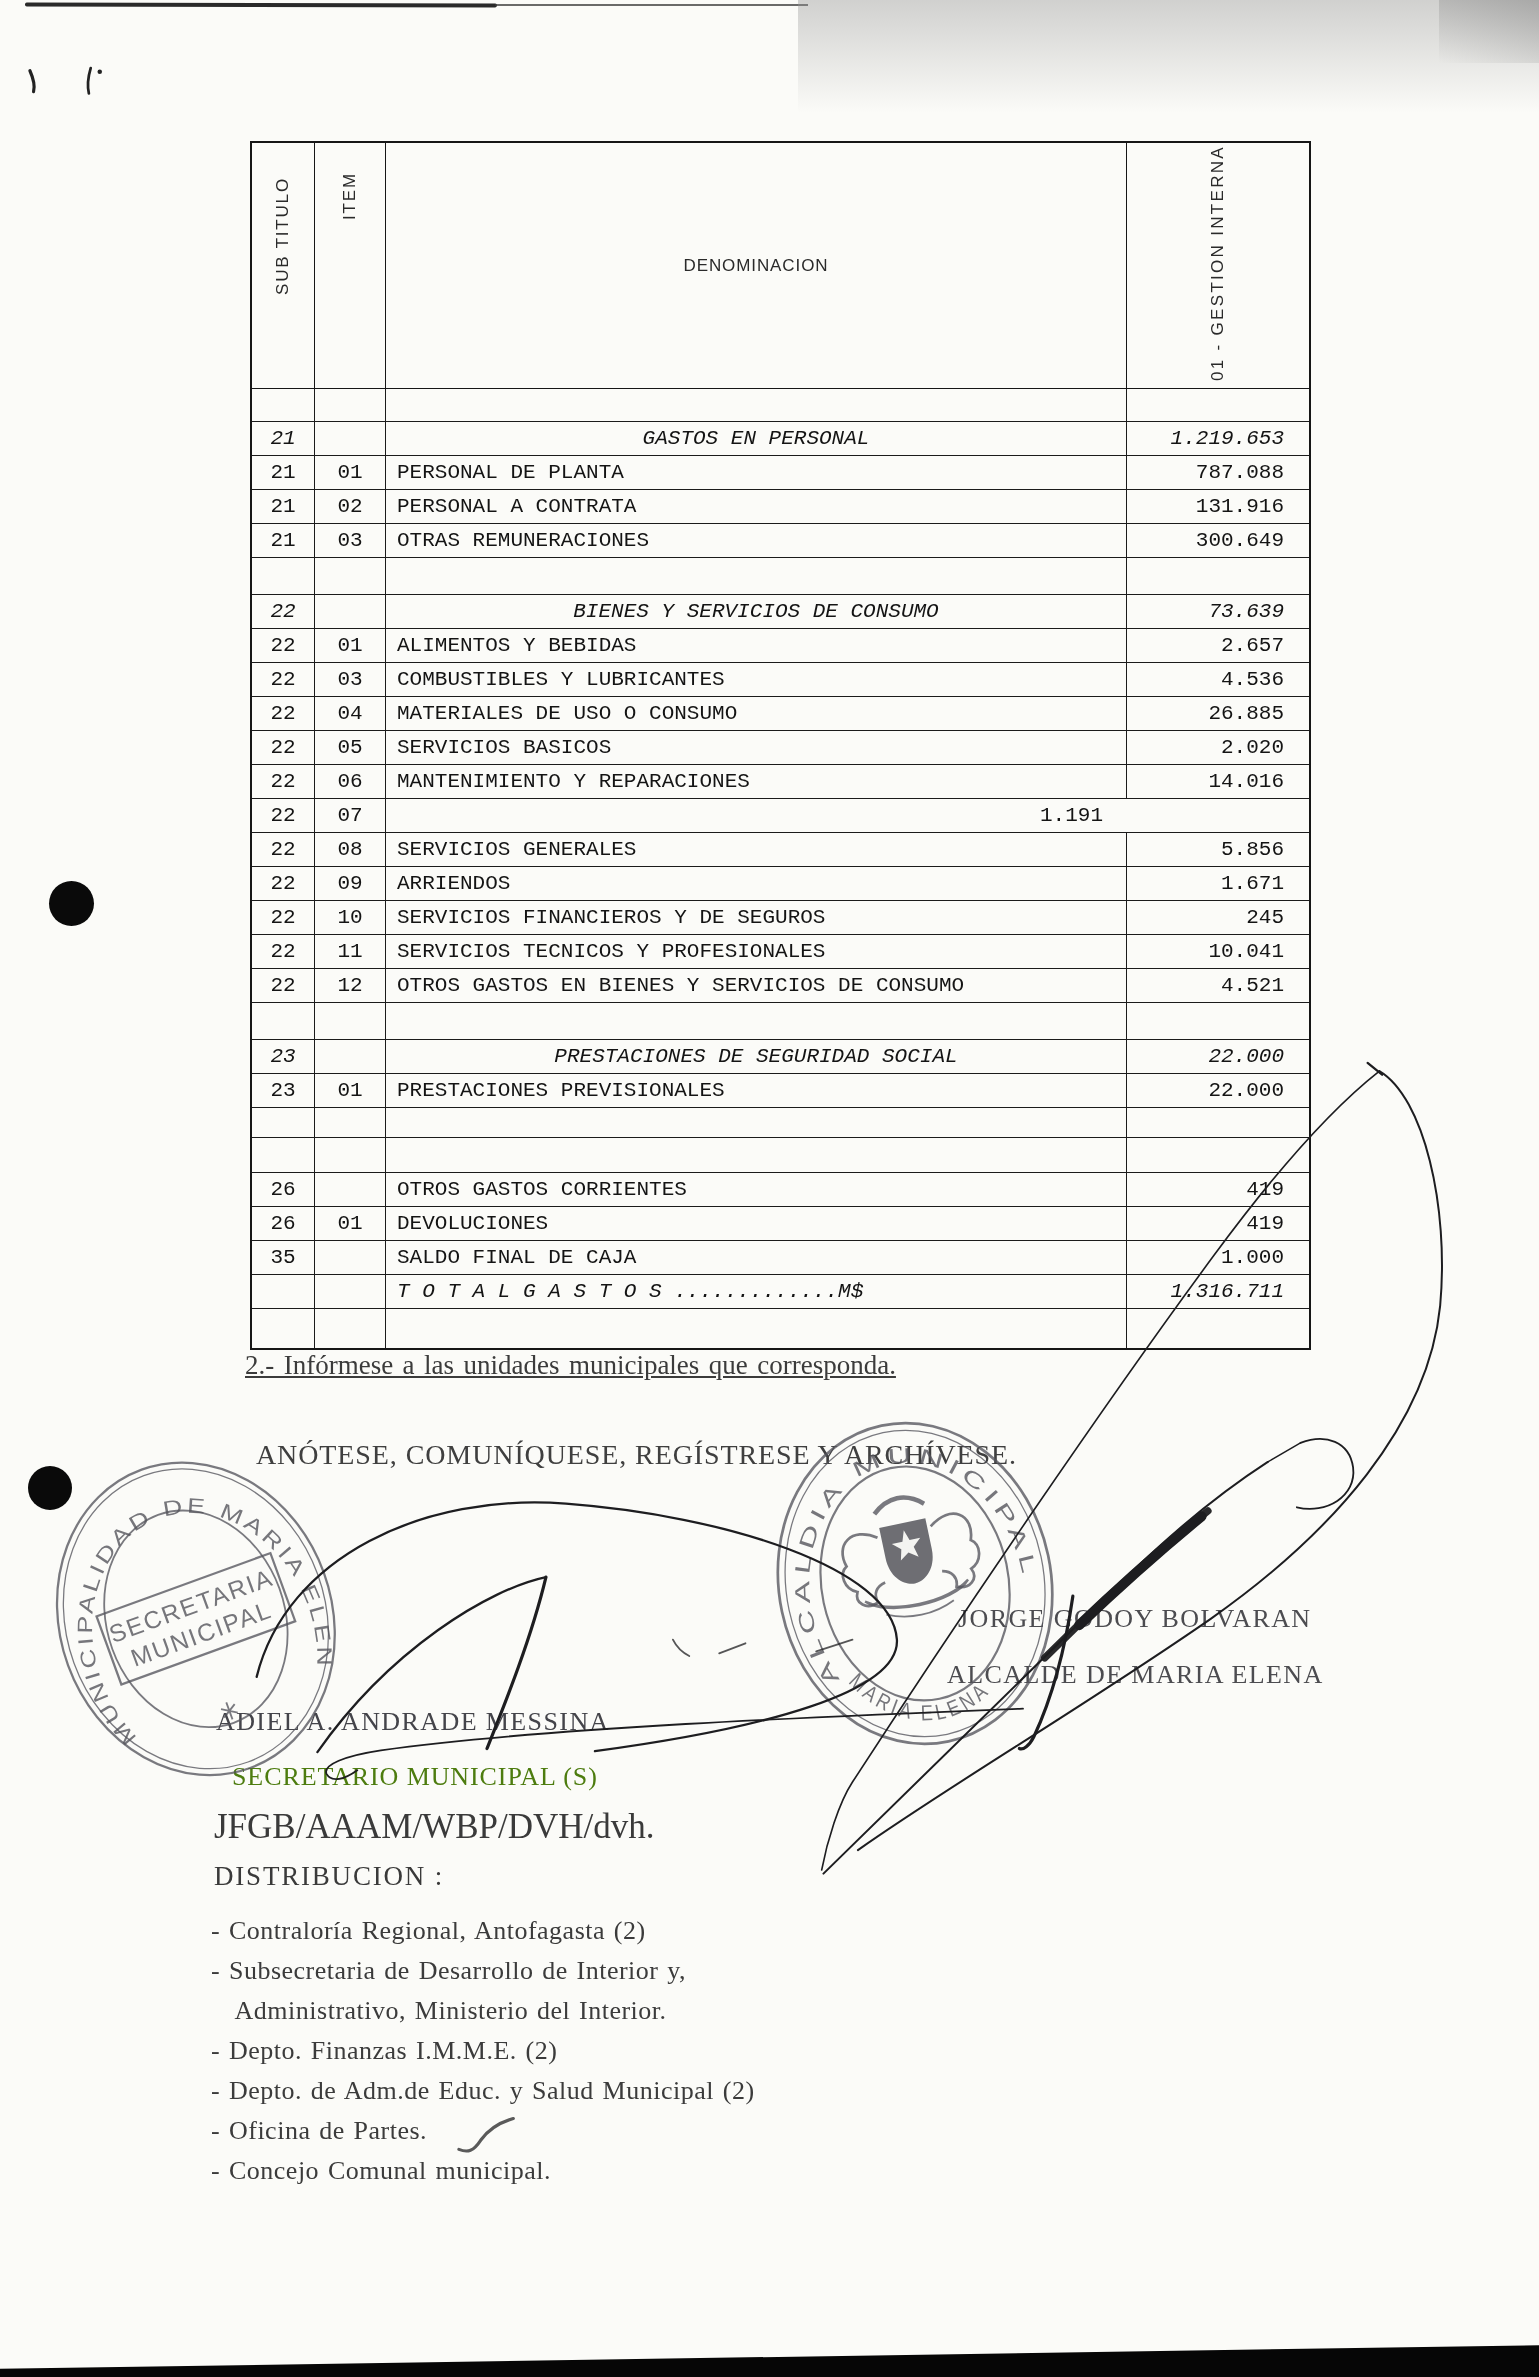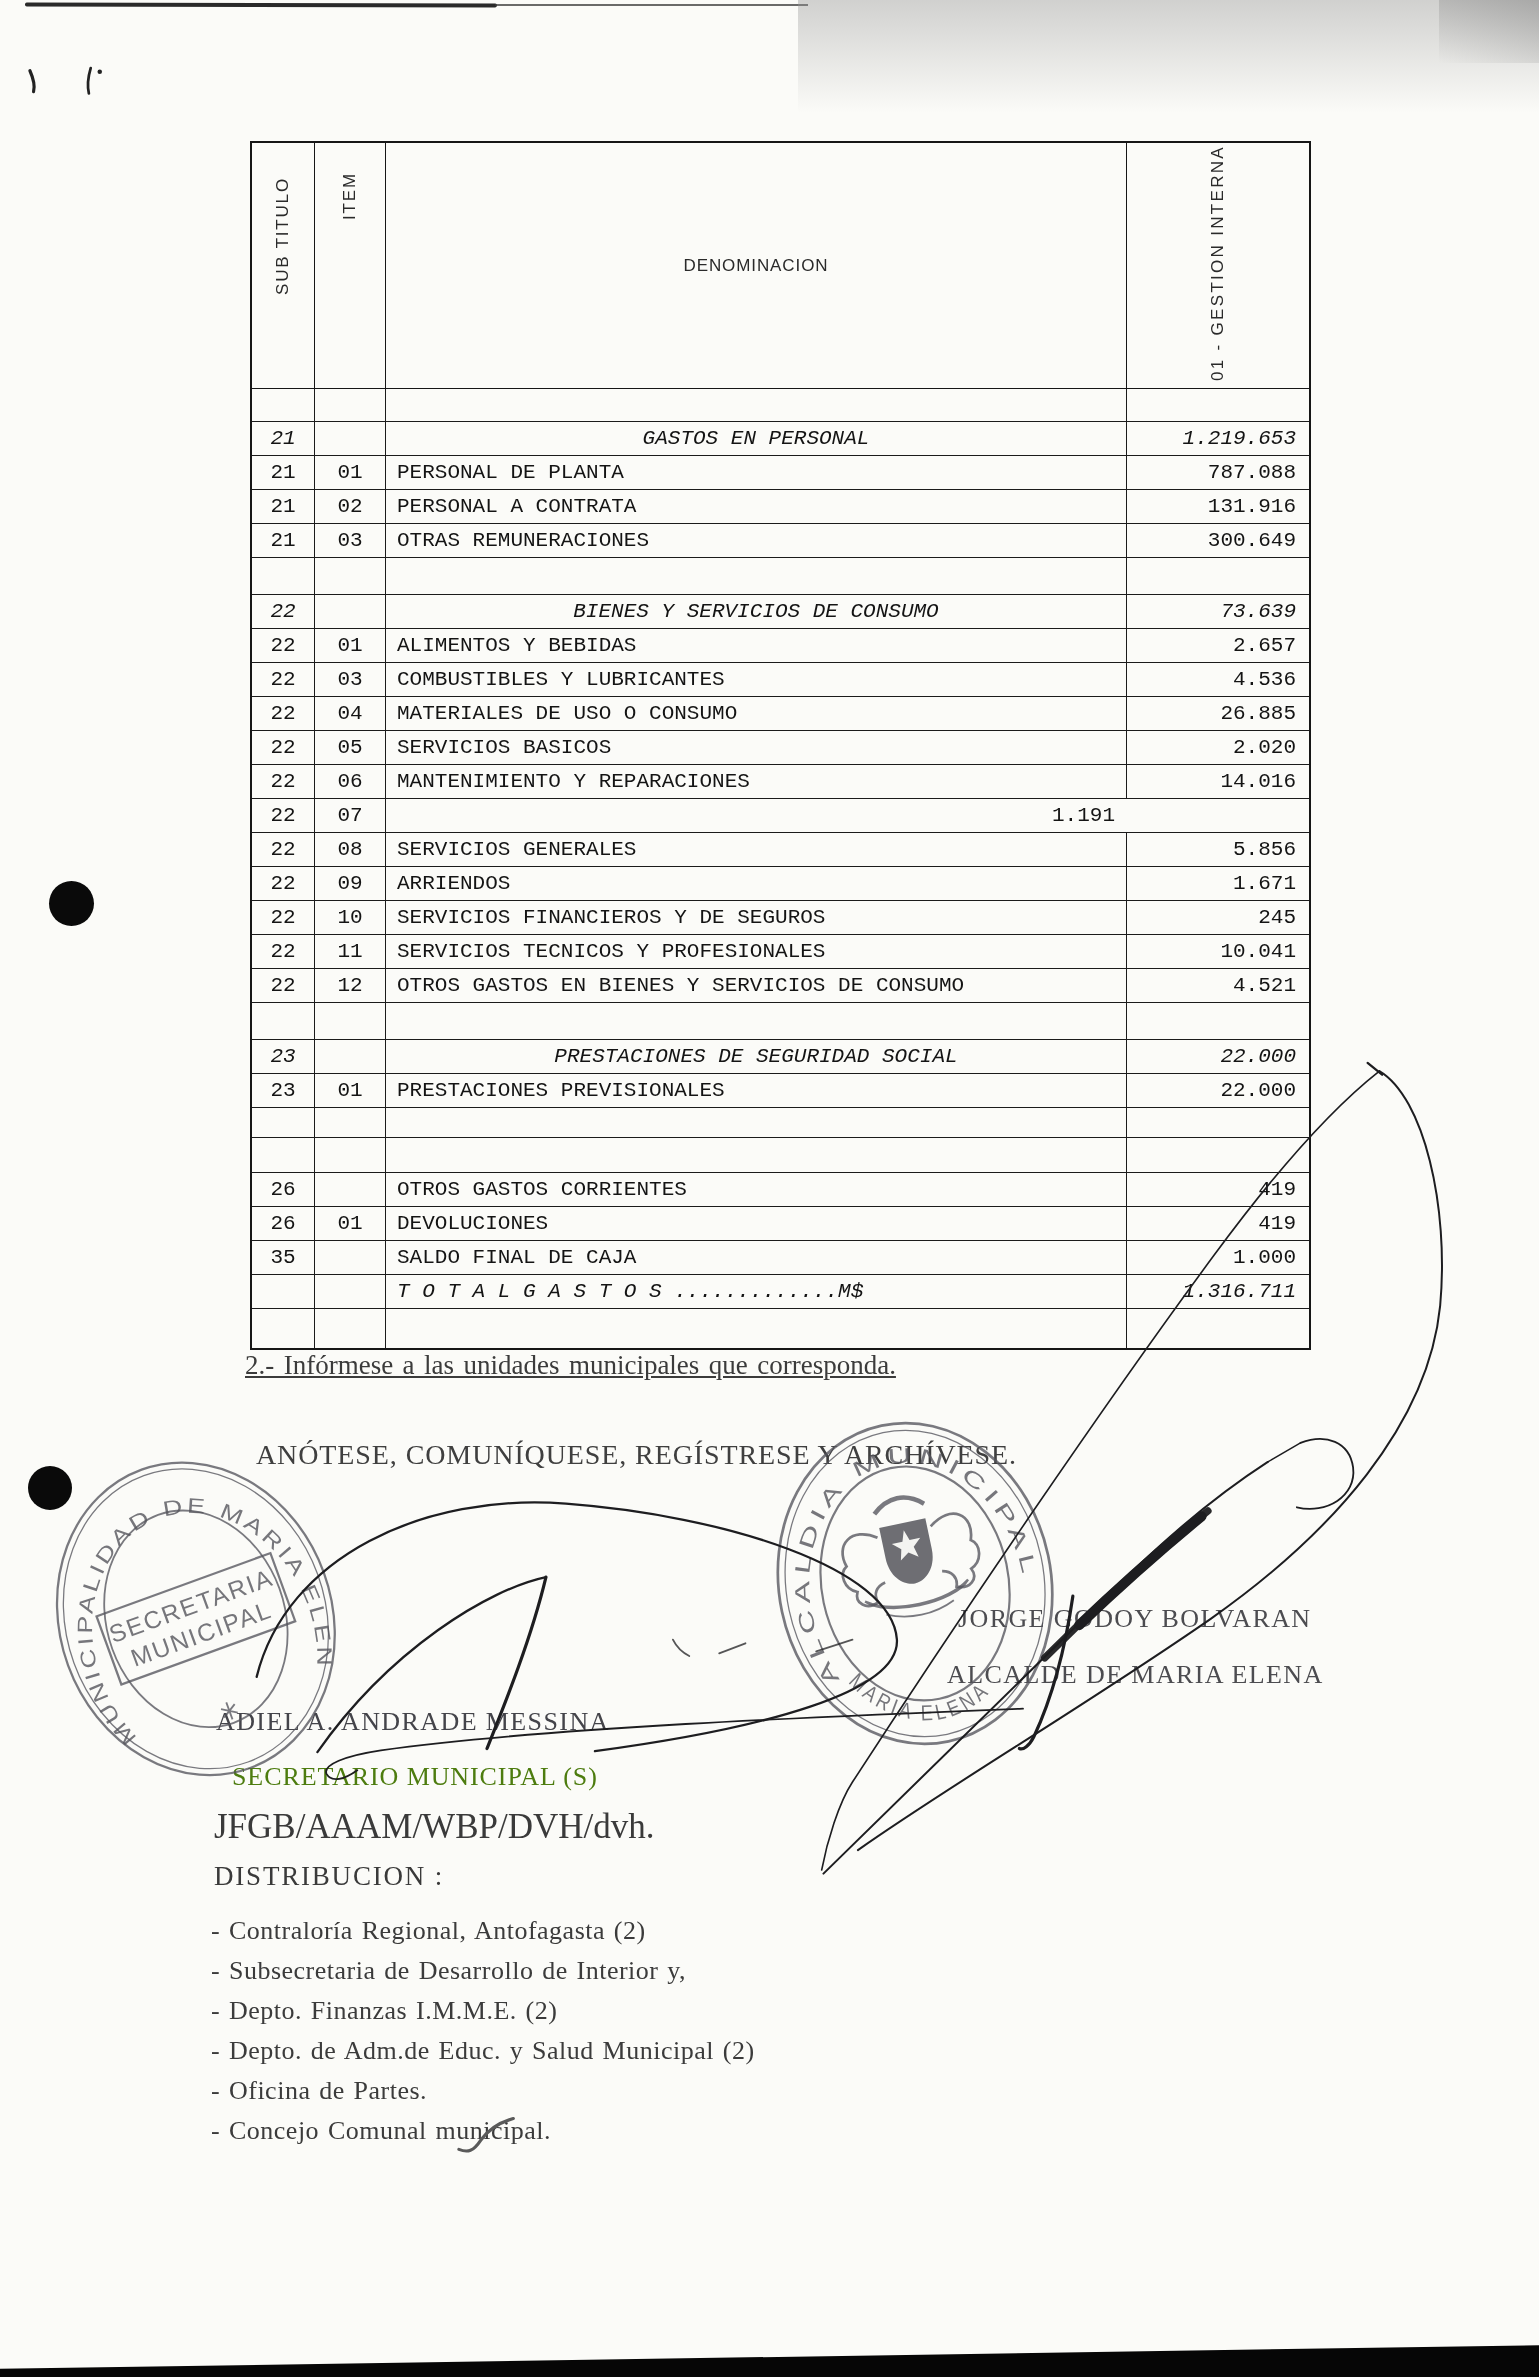--- a/index.html
+++ b/index.html
@@ -29,21 +29,21 @@
   .h-item .vlabel{top:53px;}
   .h-area .vlabel{top:120px;letter-spacing:2.3px;}
   .h-den{display:flex;align-items:center;justify-content:center;
          font-family:"Liberation Sans", sans-serif;font-size:17px;letter-spacing:0.9px;color:#2a2a2a;}
   .trow{display:grid;grid-template-columns:63px 71px 741px 181px;border-bottom:1.8px solid #1b1b1b;}
   .trow:last-child{border-bottom:none;}
   .cell{border-right:1.8px solid #1b1b1b;overflow:hidden;display:flex;align-items:center;}
   .cell:last-child{border-right:none;}
   .c-sub,.c-item{justify-content:center;}
   .c-den{padding-left:11px;}
-  .c-val{justify-content:flex-end;padding-right:12px;}
+  .c-val{justify-content:flex-end;padding-right:24px;}
   .r-row{height:33px}.r-block{height:33px}.r-total{height:33px}
   .r-spacer{height:32px}.r-blank{height:36px}.r-blank_sm{height:29px}.r-blank_md{height:34px}.r-blank_end{height:39px}
   .r-block .c-den{justify-content:center;padding-left:0;font-style:italic;}
   .r-block .c-sub,.r-block .c-val{font-style:italic;}
   .r-total .c-den,.r-total .c-val{font-style:italic;}
   
   .serif-line{position:absolute;white-space:nowrap;color:#3b3b3b;}
   .para2{left:245px;top:1350px;font-size:27px;word-spacing:2.7px;text-decoration:underline;}
   .anotese{left:256px;top:1439px;font-size:28px;letter-spacing:0.9px;color:#3f3f3f;}
   .mayor-name{left:958px;top:1604px;font-size:26px;letter-spacing:1.4px;color:#4c4c50;}
@@ -263,20 +263,21 @@
   <div class="serif-line mayor-name">JORGE GODOY BOLVARAN</div>
   <div class="serif-line mayor-title">ALCALDE DE MARIA ELENA</div>
   <div class="serif-line secretary-name">ADIEL A. ANDRADE MESSINA</div>
   <div class="serif-line secretary-title">SECRETARIO MUNICIPAL (S)</div>
 
   <div class="serif-line initials">JFGB/AAAM/WBP/DVH/dvh.</div>
   <div class="serif-line dist-label">DISTRIBUCION  :</div>
   <div class="dist">
       <div class="dline">- Contraloría Regional, Antofagasta (2)</div>
       <div class="dline">- Subsecretaria de Desarrollo de Interior y,</div>
+      <div class="dline cont">Administrativo, Ministerio del Interior.</div>
       <div class="dline">- Depto. Finanzas I.M.M.E. (2)</div>
       <div class="dline">- Depto. de Adm.de Educ. y Salud Municipal (2)</div>
       <div class="dline">- Oficina de Partes.</div>
       <div class="dline">- Concejo Comunal municipal.</div>
     </div>
 
   <svg class="overlay" width="1539" height="2377" viewBox="0 0 1697 2621">
 
     <g>
       <path d="M 33,78 C 37,87 39,94 37,101" stroke="#222" stroke-width="3.5" fill="none" stroke-linecap="round"></path>

